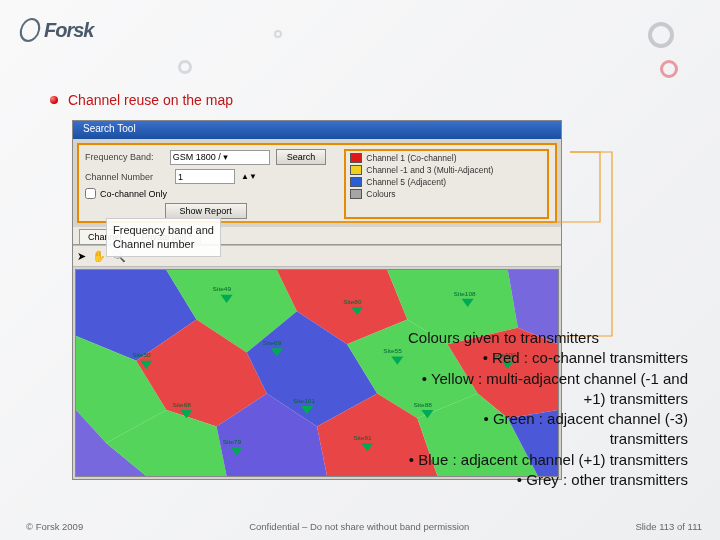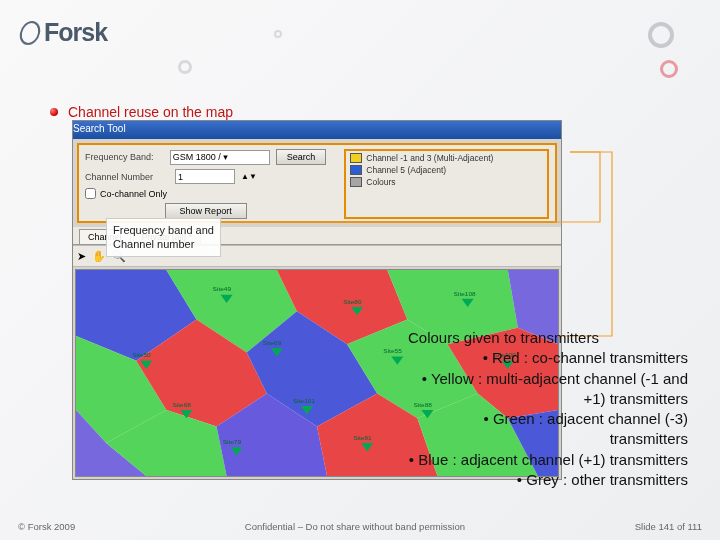--- a/index.html
+++ b/index.html
@@ -17,49 +17,49 @@
   }
   .logo {
     position: absolute; top: 18px; left: 20px;
     display: flex; align-items: center; gap: 4px;
   }
   .logo-oval {
     width: 20px; height: 24px; border: 2px solid #5a6a7a;
     border-radius: 50%; transform: skewX(-10deg);
   }
   .logo-text {
-    font-size: 25px; font-weight: bold; color: #4a5a6a;
+    font-size: 20px; font-weight: bold; font-style: italic; color: #4a5a6a;
     letter-spacing: -1px;
   }
   .title {
     position: absolute; top: 28px; left: 0; right: 0;
     text-align: center; font-size: 22px; color: #444;
   }
   .deco-ring {
     position: absolute; border-radius: 50%;
   }
   .section-bullet {
     position: absolute; top: 92px; left: 50px;
-    display: flex; align-items: center; gap: 10px; margin-top: 12px;
+    display: flex; align-items: center; gap: 10px;
   }
   .red-dot {
     width: 8px; height: 8px; border-radius: 50%;
     background: radial-gradient(circle at 30% 30%, #ff8080, #cc0000 70%);
   }
   .section-text { color: #c01515; font-size: 14px; }
   .screenshot {
     position: absolute; top: 120px; left: 72px;
     width: 490px; height: 360px;
     background: #d6d3ce;
     border: 1px solid #888;
     display: flex; flex-direction: column;
   }
   .win-title {
     height: 18px; background: linear-gradient(#3a6fcc, #1a4fa0);
-    color: #fff; font-size: 10px; padding: 2px 0;
+    color: #fff; font-size: 10px; padding: 2px 10px;
   }
   .panel-top {
     border: 2px solid #e68a00;
     margin: 4px; padding: 4px 6px 2px 6px;
     display: flex; gap: 18px;
     background: #ece9e2;
     font-size: 9px;
   }
   .panel-left { display: flex; flex-direction: column; gap: 4px; width: 52%; }
   .panel-right { display: flex; flex-direction: column; gap: 2px; width: 48%; }
@@ -107,21 +107,21 @@
   .callout2 {
     position: absolute; top: 328px; left: 408px; width: 280px;
     font-size: 15px; color: #111; line-height: 1.35;
     background: transparent;
   }
   .callout2 li { list-style: none; text-align: right; }
   .callout-lead {
     position: absolute; pointer-events: none;
   }
   .footer {
-    position: absolute; bottom: 8px; left: 0; right: 0;
+    position: absolute; bottom: 8px; left: 8px; right: 0;
     display: flex; justify-content: space-between;
     padding: 0 18px; font-size: 9.5px; color: #666;
   }
 </style>
 </head>
 <body>
 
 <div class="slide">
 
   <div class="logo">
@@ -159,20 +159,24 @@
         </div>
         <label class="chk">
           <input type="checkbox" style="">
           <span>Co-channel Only</span>
         </label>
         <div style="text-align:center; font-size:9px;">
           <button class="btn" style="padding:0 14px">Show Report</button>
         </div>
       </div>
       <div class="panel-right orange-box-right" id="legend-box">
+          <div class="legrow">
+            <span class="sw" style="background: rgb(225, 24, 24);"></span>
+            <span>Channel 1 (Co-channel)</span>
+          </div>
           <div class="legrow">
             <span class="sw" style="background: rgb(240, 208, 32);"></span>
             <span>Channel -1 and 3 (Multi-Adjacent)</span>
           </div>
           <div class="legrow">
             <span class="sw" style="background: rgb(42, 94, 212);"></span>
             <span>Channel 5 (Adjacent)</span>
           </div>
           <div class="legrow">
             <span class="sw" style="background: rgb(166, 166, 166);"></span>
@@ -285,17 +289,17 @@
         <li>• Green : adjacent channel (-3) transmitters</li>
         <li>• Blue : adjacent channel (+1) transmitters</li>
         <li>• Grey : other transmitters</li>
       </ul>
   </div>
 
   <div class="footer">
     <span>© Forsk 2009</span>
     <span>Confidential – Do not share without band permission</span>
     <span>
-      <span>Slide </span><span>141</span><span> of </span><span>111</span>
+      <span>Slide </span><span>113</span><span> of </span><span>111</span>
     </span>
   </div>
 
 </div>
 
 </body></html>

